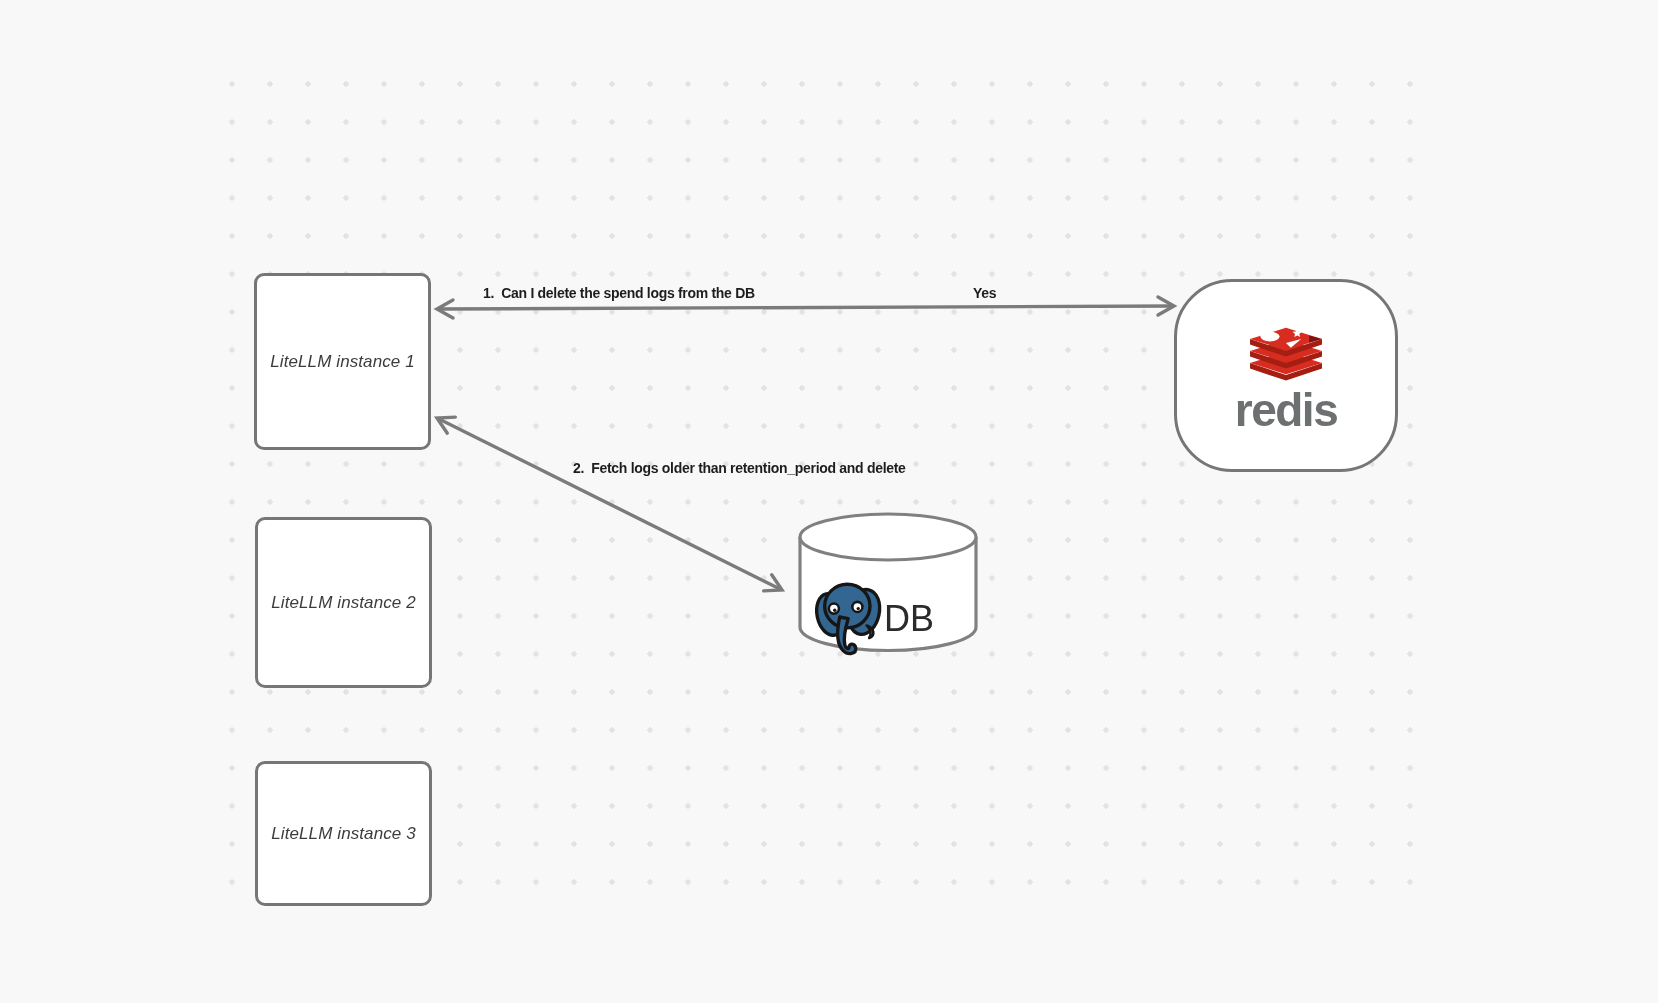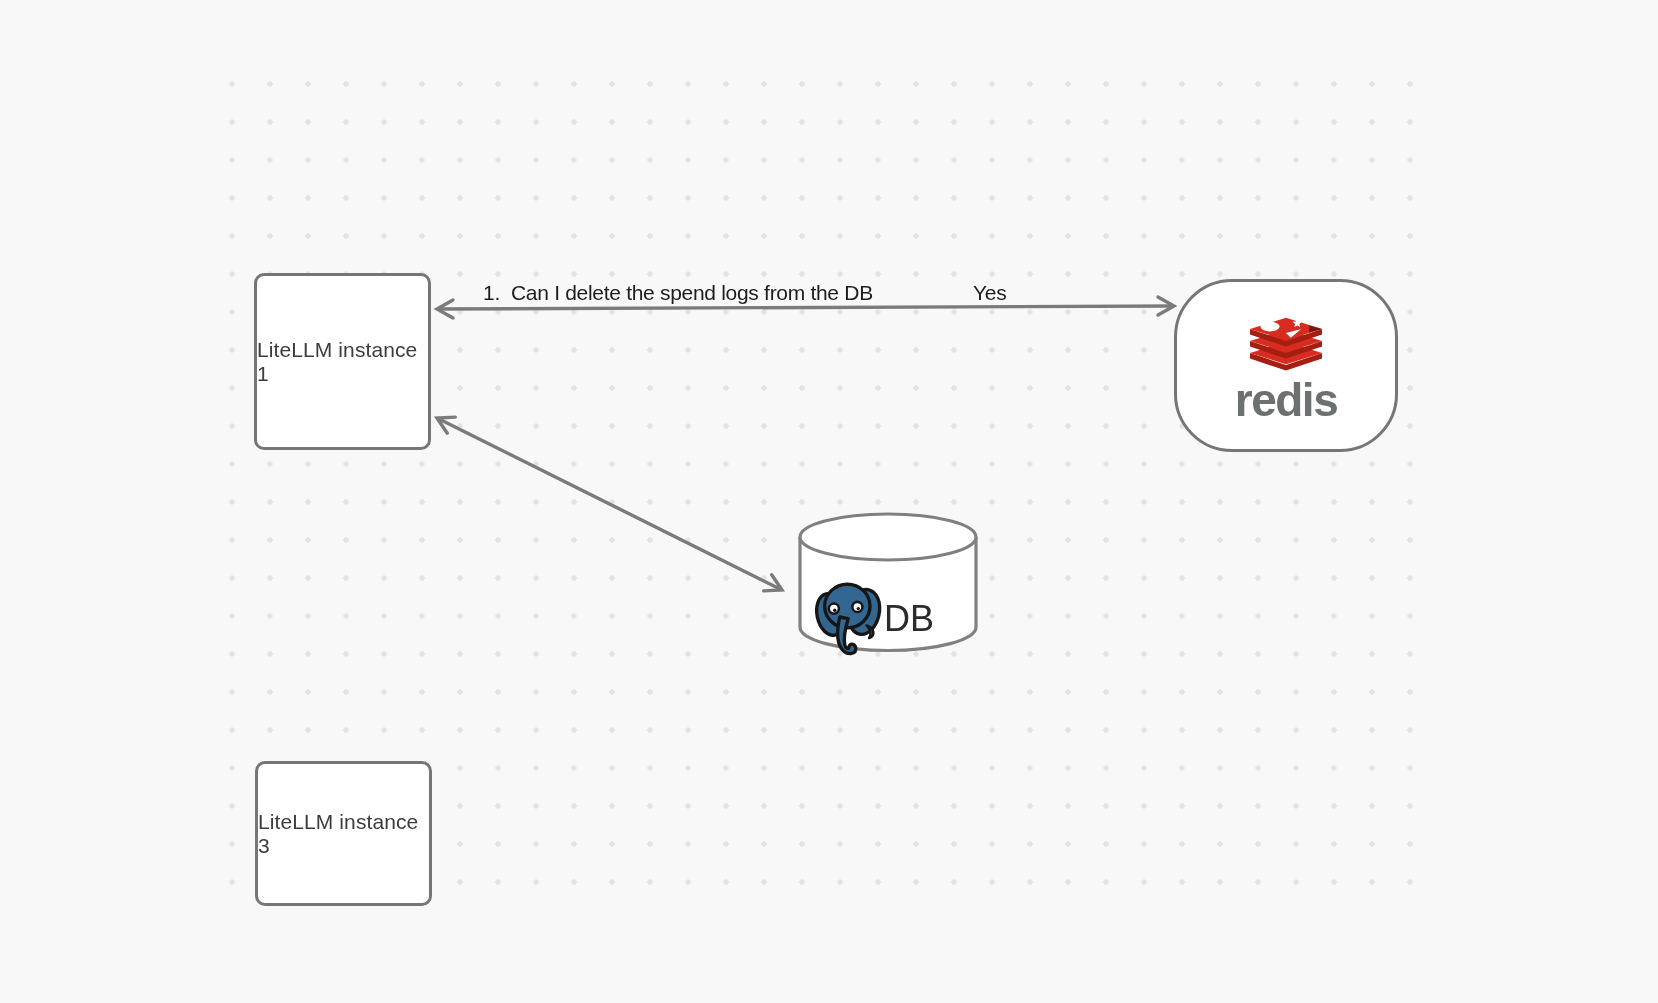--- a/index.html
+++ b/index.html
@@ -16,38 +16,38 @@
     position:absolute; left:213px; top:65px; width:1217px; height:837px;
     background-image:radial-gradient(circle, var(--dot) 2.5px, rgba(0,0,0,0) 2.7px);
     background-size:38px 38px;
   }
   .node-box{
     position:absolute; width:177px; border:3px solid var(--stroke); border-radius:10px;
     background:#ffffff; display:flex; align-items:center; justify-content:center;
     box-sizing:border-box;
   }
   .node-box .box-label{
-    font-size:21px; color:var(--boxtext); letter-spacing:.1px; text-align:left;
+    font-size:17px; color:var(--boxtext); letter-spacing:.1px; text-align:center;font-style:italic;
   }
   #box1{left:254px; top:273px; height:177px;}
   #box2{left:255px; top:517px; height:171px;}
   #box3{left:255px; top:761px; height:145px;}
   #redis-node{
-    position:absolute; left:1174px; top:279px; width:224px; height:173px;
+    position:absolute; left:1174px; top:279px; width:224px; height:193px;
     border:3px solid var(--stroke); border-radius:58px; background:#ffffff;
     box-sizing:border-box; display:flex; flex-direction:column; align-items:center;
     justify-content:center; padding-top:6px;
   }
   #redis-wordmark{
     font-size:46px; font-weight:700; letter-spacing:-1.5px; color:#6d7071;
     line-height:1; margin-top:1px;
   }
   #arrow-layer{position:absolute; left:0; top:0; pointer-events:none;}
   .edge-label{
-    position:absolute; font-size:21px; font-weight:400; color:var(--label);
+    position:absolute; font-size:14px; font-weight:700; color:var(--label);
     letter-spacing:-0.3px; white-space:pre; line-height:26px;
   }
   #edge1-label{left:483px; top:280px;}
   #edge1-reply{left:973px; top:280px;}
   #edge2-label{left:573px; top:455px;}
   #db-cylinder{position:absolute; left:796px; top:511px;}
   #pg-icon{position:absolute; left:811px; top:575px;}
   #db-label{
     position:absolute; left:884px; top:599px; font-size:36px; font-weight:400;
     color:#2b2b2b; line-height:40px; letter-spacing:0px;
@@ -55,20 +55,23 @@
 </style>
 </head>
 <body>
 
 <div id="canvas">
 
   <div id="dotgrid"></div>
 
   <div class="node-box" id="box1">
     <span class="box-label">LiteLLM instance 1</span>
+  </div>
+  <div class="node-box" id="box2">
+    <span class="box-label">LiteLLM instance 2</span>
   </div>
   <div class="node-box" id="box3">
     <span class="box-label">LiteLLM instance 3</span>
   </div>
 
   <div id="redis-node">
     <svg width="80" height="62" viewBox="0 0 100 68">
 
       <path d="M5,44 L5,51 L50,66 L95,51 L95,44 L50,59 Z" fill="#A41E11"></path>
       <path d="M50,30 L95,44 L50,58 L5,44 Z" fill="#D82C20"></path>
@@ -114,14 +117,15 @@
       <marker id="ahs" markerUnits="userSpaceOnUse" markerWidth="28" markerHeight="26" refX="19" refY="12" orient="auto-start-reverse">
         <path d="M3,3 L19,12 L3,21" fill="none" stroke="#7b7b7b" stroke-width="3.4" stroke-linecap="round"></path>
       </marker>
     </defs>
     <line x1="437" y1="309" x2="1174" y2="306" stroke="#7b7b7b" stroke-width="3.4" marker-start="url(#ahs)" marker-end="url(#ah)"></line>
     <line x1="437" y1="418" x2="782" y2="590" stroke="#7b7b7b" stroke-width="3.4" marker-start="url(#ahs)" marker-end="url(#ah)"></line>
   </svg>
 
   <div class="edge-label" id="edge1-label">1.  Can I delete the spend logs from the DB</div>
   <div class="edge-label" id="edge1-reply">Yes</div>
+  <div class="edge-label" id="edge2-label">2.  Fetch logs older than retention_period and delete</div>
 
 </div>
 
 </body></html>

